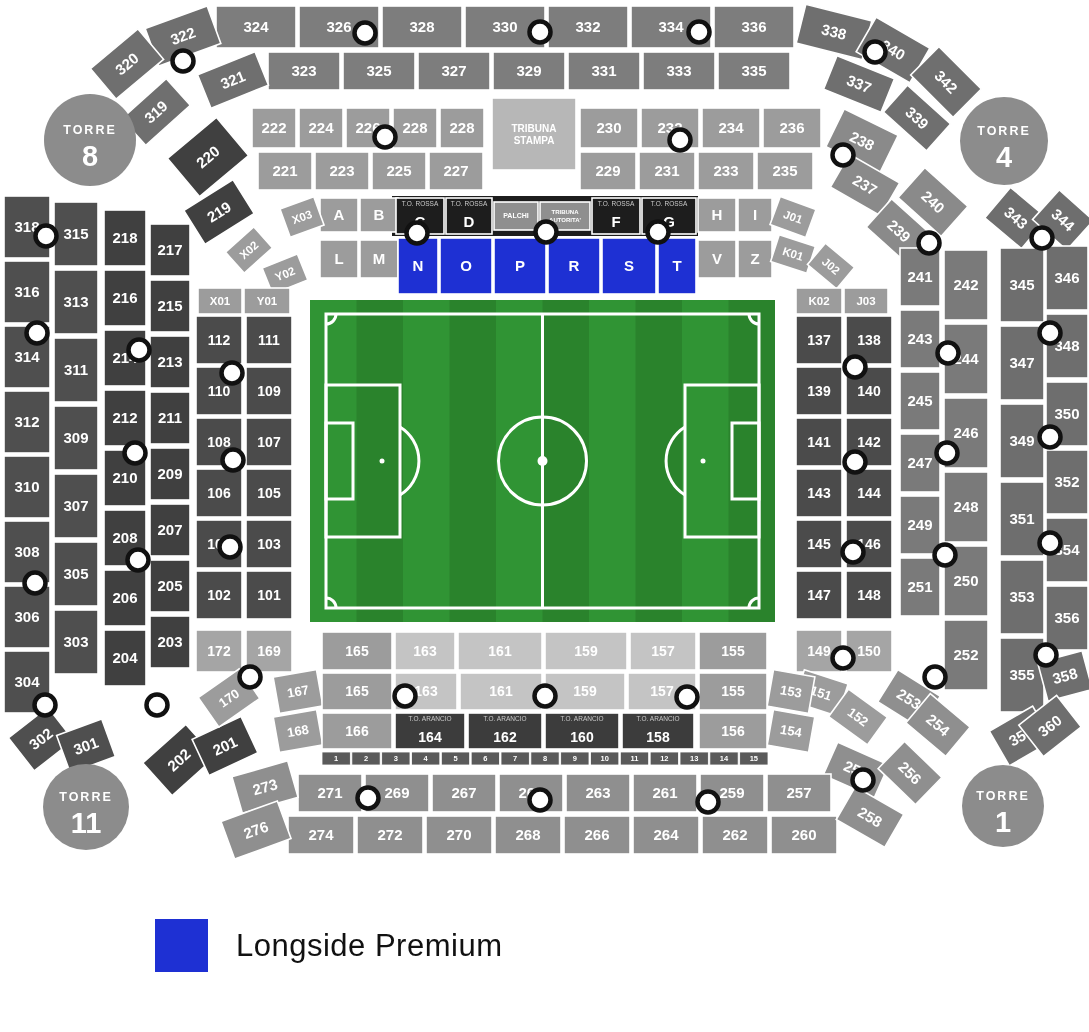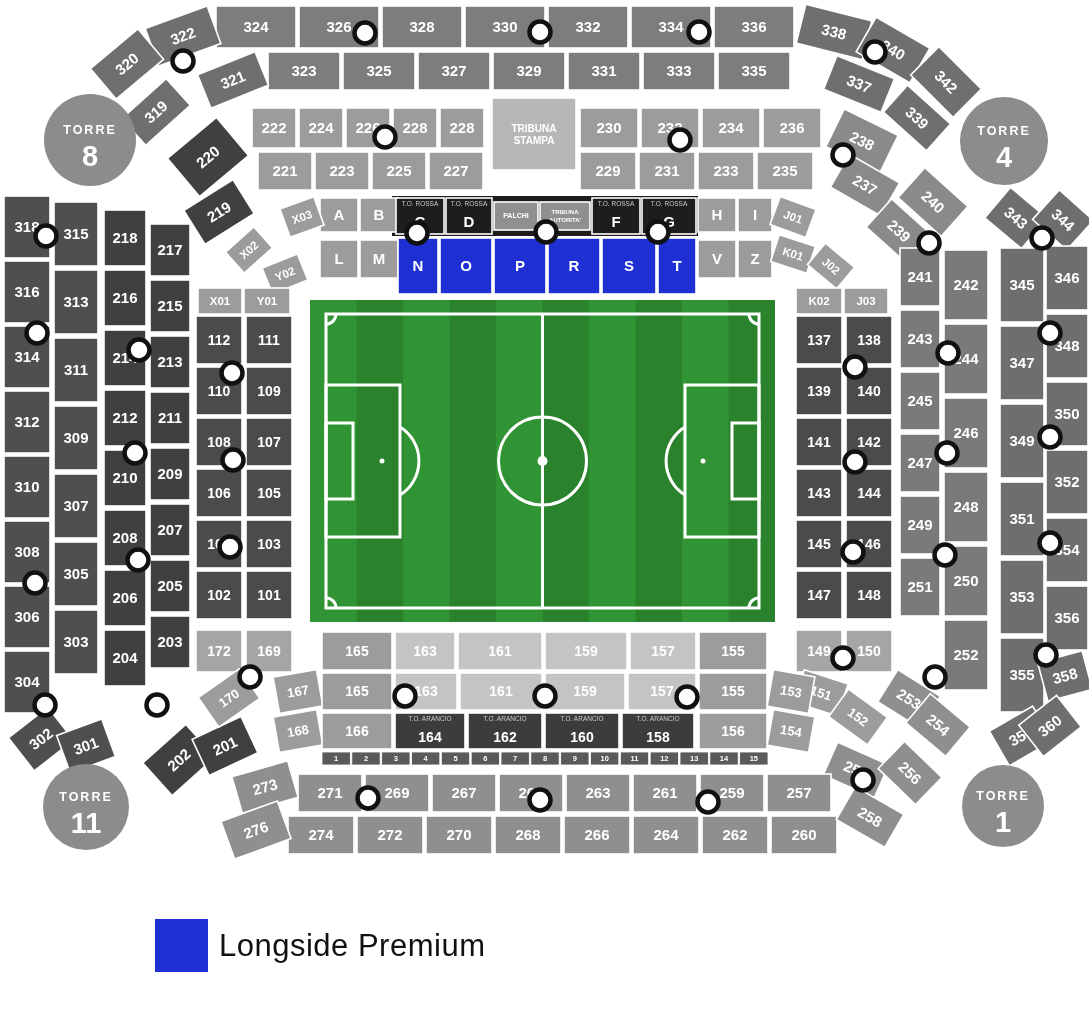--- a/index.html
+++ b/index.html
@@ -1,19 +1,19 @@
 <!DOCTYPE html>
 <html><head>
 <meta charset="utf-8">
 <style>
   html,body{margin:0;padding:0;background:#fff;}
   .stage{position:relative;width:1089px;height:1032px;background:#fff;overflow:hidden;
          font-family:"Liberation Sans", sans-serif;}
   #stadium{position:absolute;left:0;top:0;}
-  .legend{position:absolute;left:155px;top:919px;display:flex;align-items:center;gap:11px;}
+  .legend{position:absolute;left:155px;top:919px;display:flex;align-items:center;gap:28px;}
   .legend-swatch{width:53px;height:53px;}
   .legend-label{font-size:31px;color:#111;letter-spacing:0.5px;}
   svg text{user-select:none;}
 </style>
 </head>
 <body>
 
 <div class="stage">
   <svg id="stadium" width="1089" height="1032" viewBox="0 0 1089 1032">
       <g>

